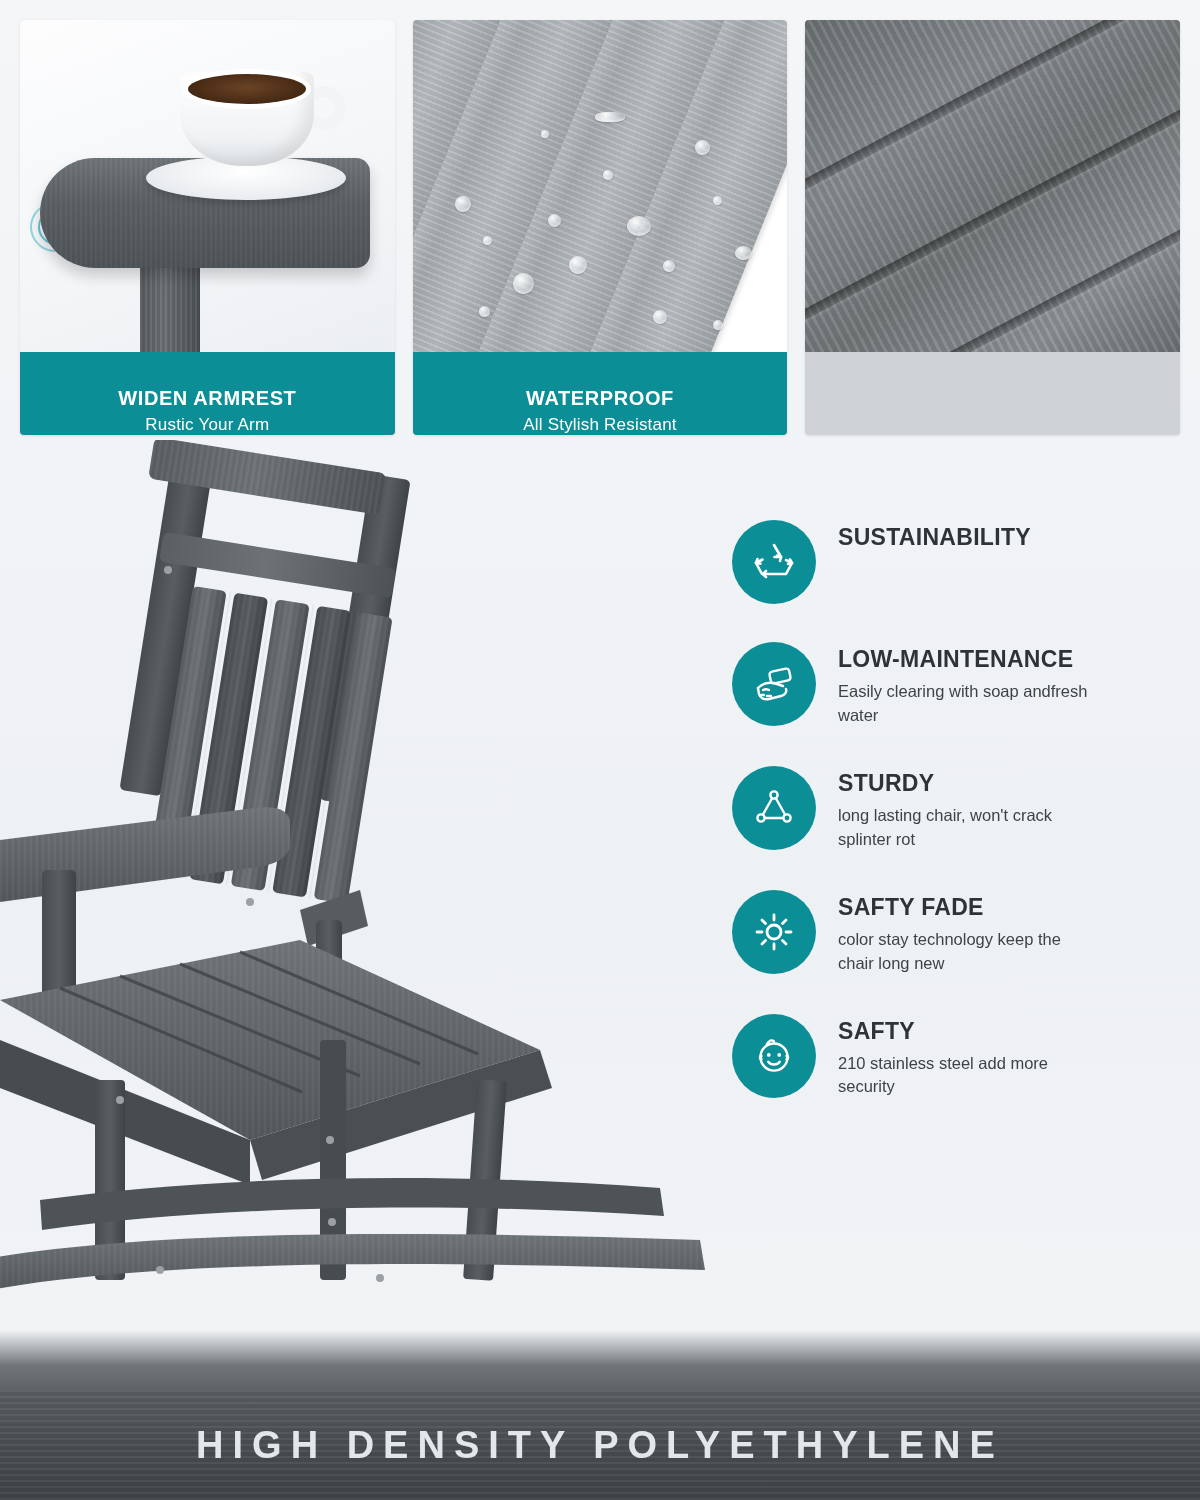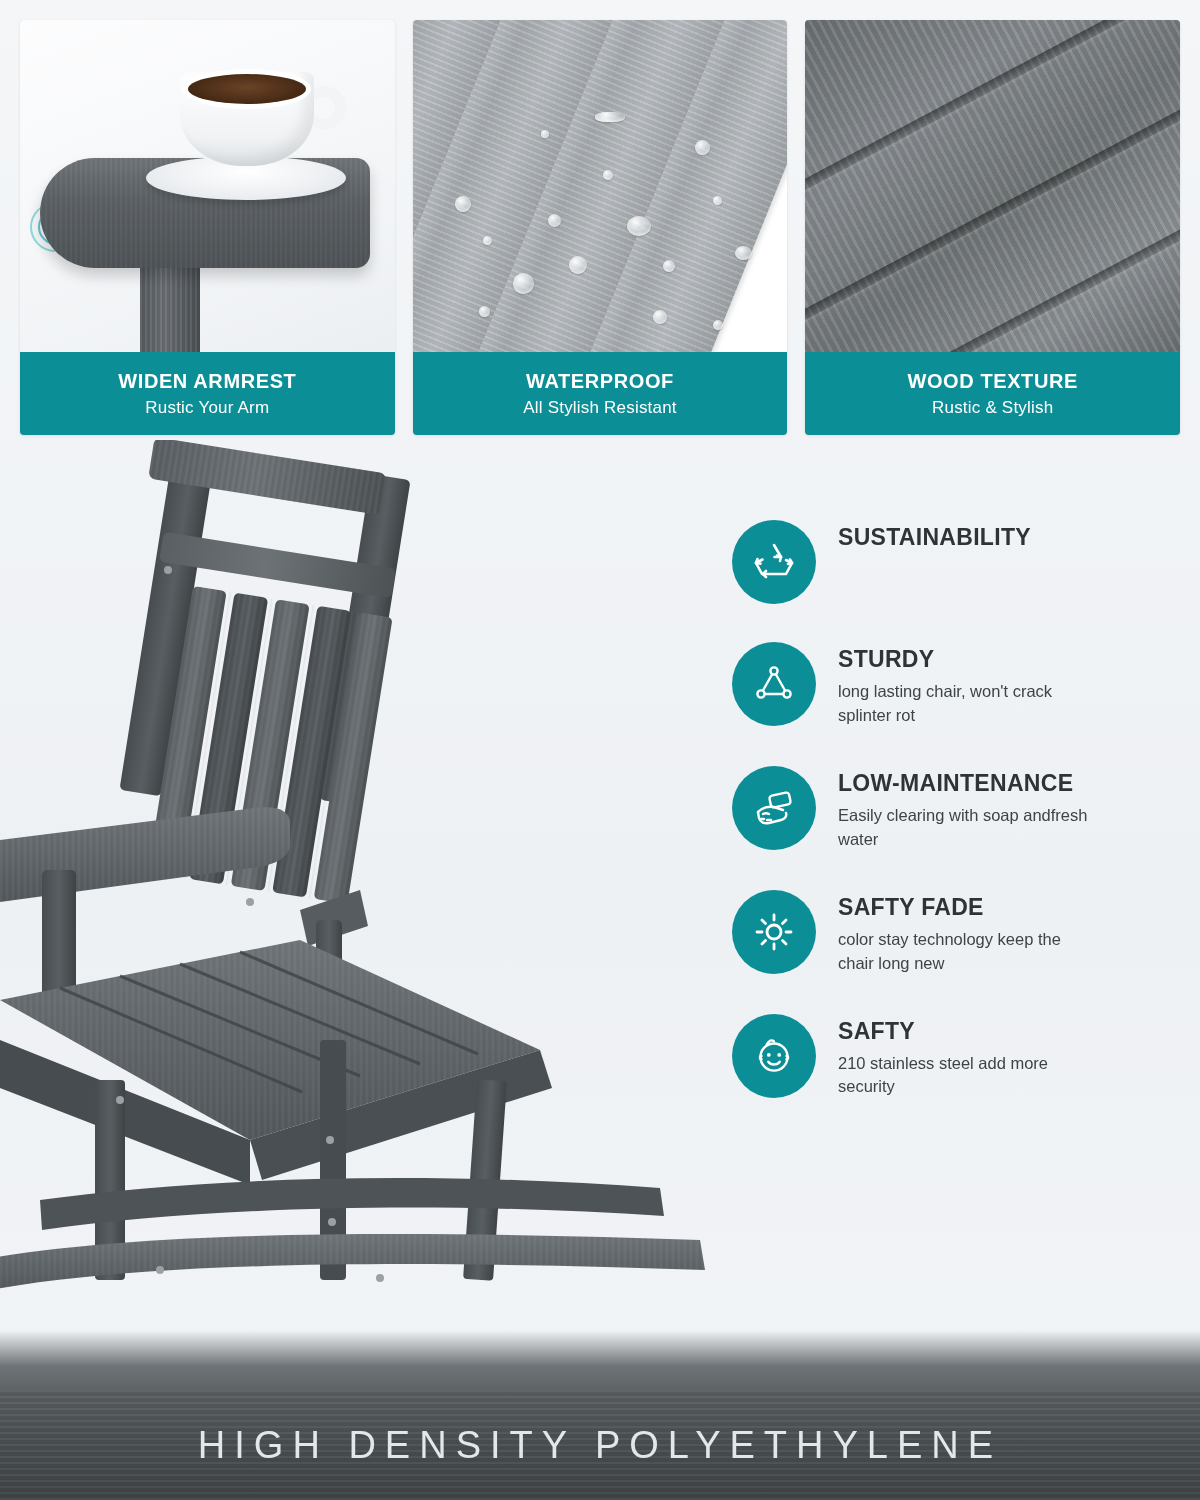--- a/index.html
+++ b/index.html
@@ -38,21 +38,21 @@
   }
   .card-caption {
     position: absolute;
     left: 0; right: 0; bottom: 0;
     height: 83px;
     background: #0c8e96;
     color: #fff;
     display: flex;
     flex-direction: column;
     align-items: center;
-    justify-content: center;
+    justify-content: flex-end;
     gap: 5px;
   }
   .card-title {
     font-size: 20px;
     font-weight: bold;
     letter-spacing: .6px;
   }
   .card-sub {
     font-size: 17px;
     font-weight: 400;
@@ -203,21 +203,21 @@
   }
   .banner::before{
     content:""; position:absolute; inset:0;
     background: repeating-linear-gradient(0deg, rgba(255,255,255,.045) 0 2px, rgba(0,0,0,.05) 2px 6px);
   }
   .banner-text {
     position: relative;
     color: #e4e7e9;
     font-size: 38px;
     letter-spacing: 9px;
-    font-weight: 400;
+    font-weight: 700;
   }
   .banner-top-edge{
     position:absolute; left:0; bottom:110px; width:1200px; height:60px;
     background: linear-gradient(180deg, rgba(120,126,130,0) 0%, #6f7478 60%, #5e6366 100%);
   }
 </style>
 </head>
 <body>
 
 <div class="page">
@@ -276,24 +276,20 @@
       </div>
     </div>
 
     <div class="card">
       <div class="card-photo">
         <div class="c3-bg"></div>
         <div class="c3-grain"></div>
         <div class="c3-groove" style="top:60px;"></div>
         <div class="c3-groove" style="top:190px;"></div>
         <div class="c3-groove" style="top:310px;"></div>
-      </div>
-      <div class="card-caption">
-        <div class="card-title">WOOD TEXTURE</div>
-        <div class="card-sub">Rustic &amp; Stylish</div>
       </div>
     </div>
   </div>
 
   <div class="hero">
     <svg width="740" height="950" viewBox="0 0 740 950" xmlns="http://www.w3.org/2000/svg">
       <defs>
         <linearGradient id="gSlat" x1="0" y1="0" x2="1" y2="0">
           <stop offset="0%" stop-color="#5a5f63"></stop>
           <stop offset="45%" stop-color="#6d7276"></stop>
@@ -399,46 +395,46 @@
         </svg>
       </div>
       <div class="feature-text">
         <div class="feature-title">SUSTAINABILITY</div>
       </div>
     </div>
 
     <div class="feature">
       <div class="feature-icon">
         <svg width="48" height="48" viewBox="0 0 48 48" fill="none" stroke="#ffffff" stroke-width="2.4" stroke-linecap="round" stroke-linejoin="round">
-          <path d="M24 11 L37 34 L11 34 Z"></path>
-          <circle cx="24" cy="11" r="3.6" fill="#0c8e96"></circle>
-          <circle cx="37" cy="34" r="3.6" fill="#0c8e96"></circle>
-          <circle cx="11" cy="34" r="3.6" fill="#0c8e96"></circle>
-        </svg>
-      </div>
-      <div class="feature-text">
-        <div class="feature-title">STURDY</div>
-        <div class="feature-desc">long lasting chair, won't crack splinter rot</div>
-      </div>
-    </div>
-
-    <div class="feature">
-      <div class="feature-icon">
-        <svg width="48" height="48" viewBox="0 0 48 48" fill="none" stroke="#ffffff" stroke-width="2.4" stroke-linecap="round" stroke-linejoin="round">
           <rect x="20" y="10" width="20" height="12" rx="3" transform="rotate(-12 30 16)"></rect>
           <path d="M8 28 C12 24 18 22 24 23 L33 26"></path>
           <path d="M8 28 L9 34 C10 38 14 40 19 39 L31 36 C35 35 37 32 36 29"></path>
           <path d="M13 30 C15 29 17 29 19 30"></path>
           <path d="M11 35 L14 35"></path>
           <path d="M17 36 L21 36"></path>
         </svg>
       </div>
       <div class="feature-text">
         <div class="feature-title">LOW-MAINTENANCE</div>
         <div class="feature-desc">Easily clearing with soap andfresh water</div>
+      </div>
+    </div>
+
+    <div class="feature">
+      <div class="feature-icon">
+        <svg width="48" height="48" viewBox="0 0 48 48" fill="none" stroke="#ffffff" stroke-width="2.4" stroke-linecap="round" stroke-linejoin="round">
+          <path d="M24 11 L37 34 L11 34 Z"></path>
+          <circle cx="24" cy="11" r="3.6" fill="#0c8e96"></circle>
+          <circle cx="37" cy="34" r="3.6" fill="#0c8e96"></circle>
+          <circle cx="11" cy="34" r="3.6" fill="#0c8e96"></circle>
+        </svg>
+      </div>
+      <div class="feature-text">
+        <div class="feature-title">STURDY</div>
+        <div class="feature-desc">long lasting chair, won't crack splinter rot</div>
       </div>
     </div>
 
     <div class="feature">
       <div class="feature-icon">
         <svg width="48" height="48" viewBox="0 0 48 48" fill="none" stroke="#ffffff" stroke-width="2.8" stroke-linecap="round">
           <circle cx="24" cy="24" r="7"></circle>
           <path d="M24 7 L24 12"></path>
             <path d="M24 36 L24 41"></path>
           <path d="M7 24 L12 24"></path>

